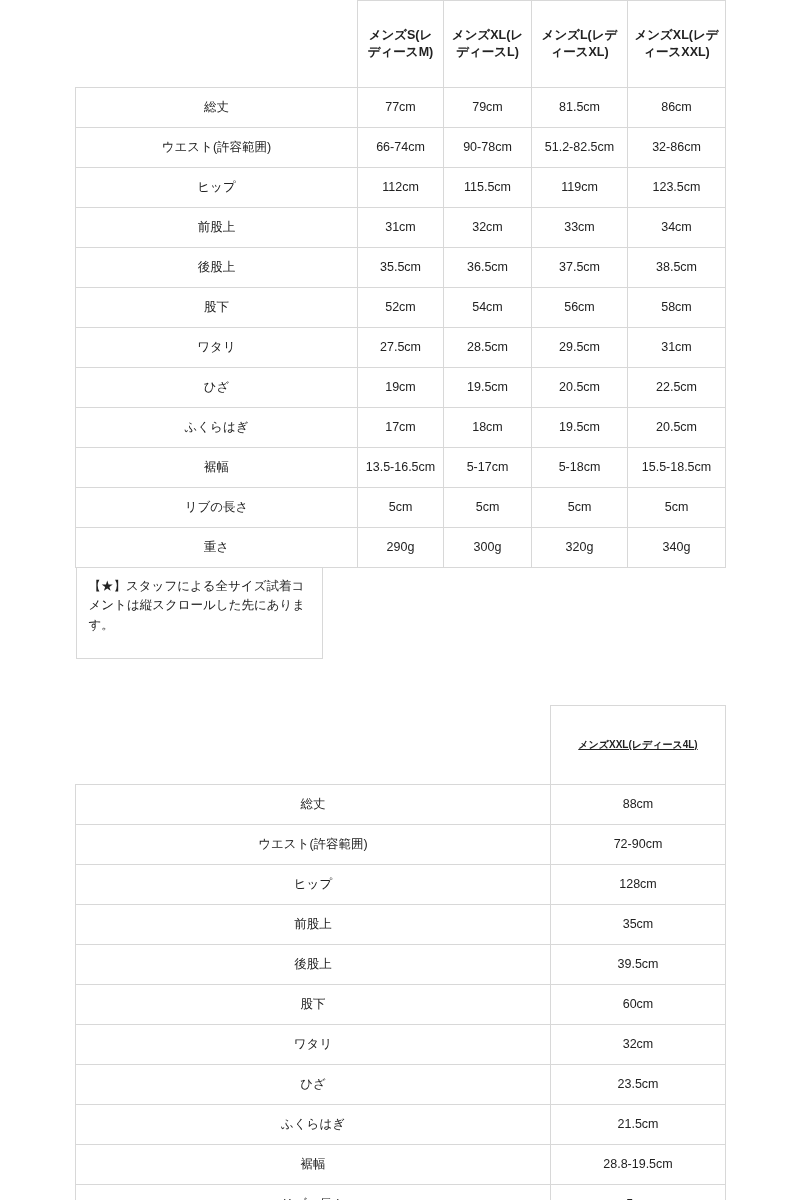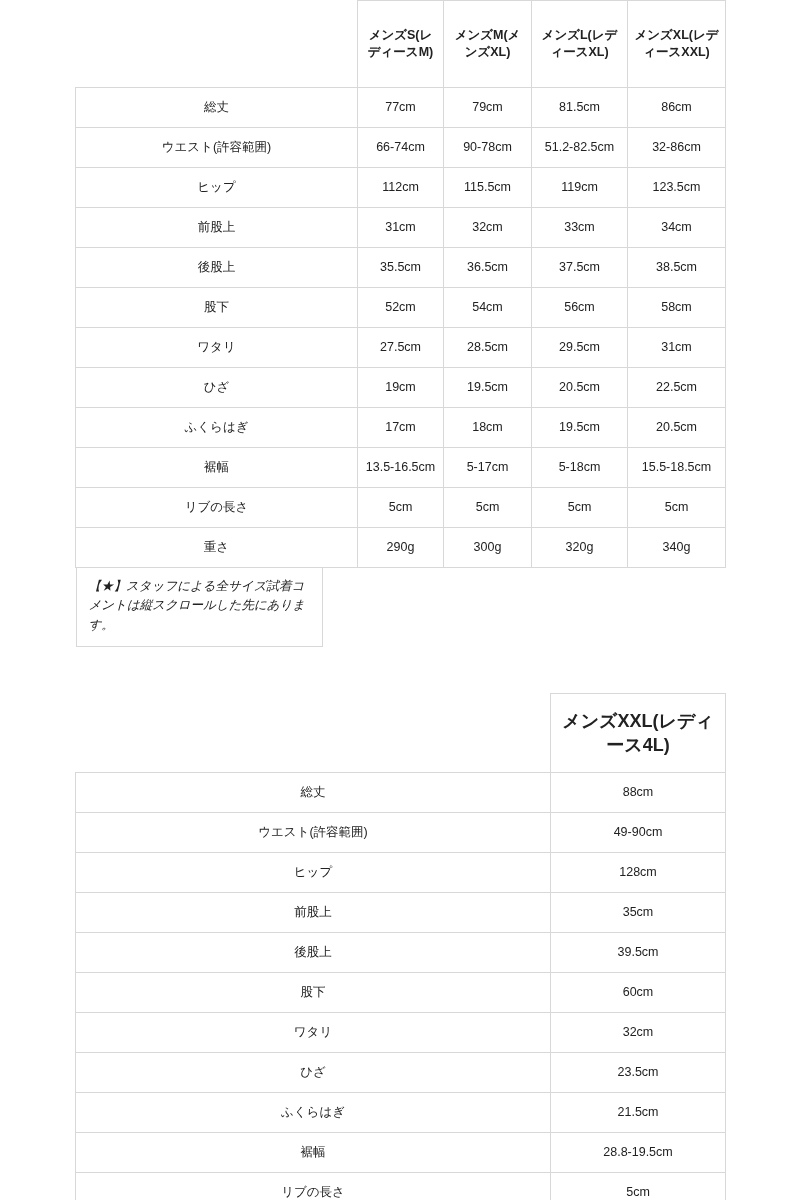--- a/index.html
+++ b/index.html
@@ -66,37 +66,37 @@
   .note-row td {
     border: none !important;
     padding: 0 !important;
     height: auto;
   }
   .note-box {
     border: 1px solid #d8d8d8;
     border-top: none;
     width: 247px;
     box-sizing: border-box;
-    padding: 9px 10px 11px 12px;
+    padding: 9px 10px 23px 12px;
     font-size: 12.5px;
     line-height: 1.55;
     text-align: left;
     color: #222222;
-    font-style: italic;
   }
   .gap { height: 46px; }
 
   
   .t2 col.c0 { width: 475px; }
   .t2 col.c1 { width: 175px; }
   .t2 thead th {
     height: 62px;
     font-weight: bold;
-    font-size: 18px;
+    font-size: 10px;
     padding: 8px 8px;
+    text-decoration: underline;
   }
   .t2 thead th.blank {
     border-left: none;
     border-top: none;
     background: #ffffff;
   }
   .t2 tbody tr { height: 40px; }
 </style>
 </head>
 <body>
@@ -109,21 +109,21 @@
         <col class="c0">
           <col class="c1">
           <col class="c2">
           <col class="c3">
           <col class="c4">
       </colgroup>
       <thead>
         <tr>
           <th class="blank"></th>
           <th>メンズS(レディースM)</th>
-          <th>メンズM(メンズXL)</th>
+          <th>メンズXL(レディースL)</th>
           <th>メンズL(レディースXL)</th>
           <th>メンズXL(レディースXXL)</th>
         </tr>
       </thead>
       <tbody>
         <tr>
           <td class="label">総丈</td>
           <td>77cm</td>
           <td>79cm</td>
           <td>81.5cm</td>
@@ -229,21 +229,21 @@
           <th>メンズXXL(レディース4L)</th>
         </tr>
       </thead>
       <tbody>
         <tr>
           <td class="label">総丈</td>
           <td>88cm</td>
         </tr>
         <tr>
           <td class="label">ウエスト(許容範囲)</td>
-          <td>49-90cm</td>
+          <td>72-90cm</td>
         </tr>
         <tr>
           <td class="label">ヒップ</td>
           <td>128cm</td>
         </tr>
         <tr>
           <td class="label">前股上</td>
           <td>35cm</td>
         </tr>
         <tr>

